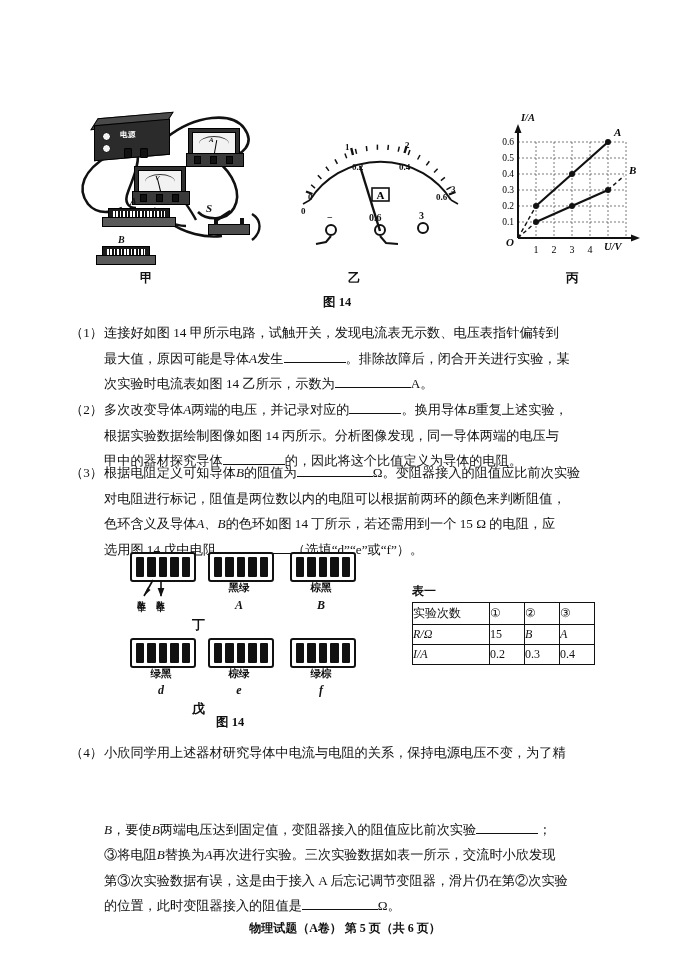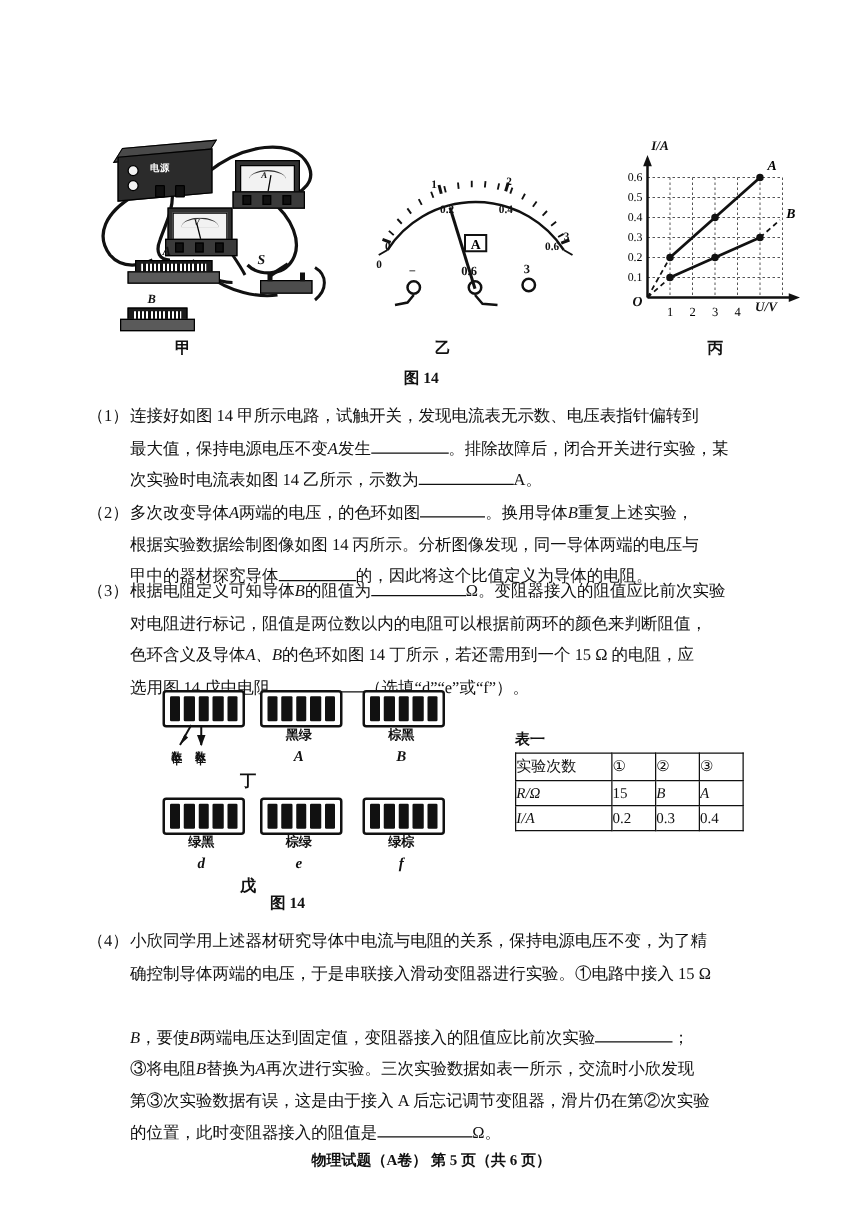--- a/index.html
+++ b/index.html
@@ -288,29 +288,29 @@
     <div class="figname" style="left:82px;top:162px;">甲</div>
     <div class="figname" style="left:290px;top:162px;">乙</div>
     <div class="figname" style="left:508px;top:162px;">丙</div>
     <div class="figcap" style="left:265px;top:186px;">图 14</div>
   </div>
 
   <div class="para" style="top:320px;">
     <span class="lead">（1）</span>
     <div class="body">
       <span>连接好如图 14 甲所示电路，试触开关，发现电流表无示数、电压表指针偏转到</span><br>
-      <span>最大值，保持电源电压不变</span><span class="it">A</span><span>发生</span><span class="blank b-med"></span><span>。排除故障后，闭合开关进行实验，某</span><br>
+      <span>最大值，原因可能是导体</span><span class="it">A</span><span>发生</span><span class="blank b-med"></span><span>。排除故障后，闭合开关进行实验，某</span><br>
       <span>次实验时电流表如图 14 乙所示，示数为</span><span class="blank b-long"></span><span>A。</span>
     </div>
   </div>
 
   <div class="para" style="top:397px;">
     <span class="lead">（2）</span>
     <div class="body">
-      <span>多次改变导体</span><span class="it">A</span><span>两端的电压，的色环如图</span><span class="blank b-short"></span><span>。换用导体</span><span class="it">B</span><span>重复上述实验，</span><br>
+      <span>多次改变导体</span><span class="it">A</span><span>两端的电压，并记录对应的</span><span class="blank b-short"></span><span>。换用导体</span><span class="it">B</span><span>重复上述实验，</span><br>
       <span>根据实验数据绘制图像如图 14 丙所示。分析图像发现，同一导体两端的电压与</span><br>
       <span>甲中的器材探究导体</span><span class="blank b-med"></span><span>的，因此将这个比值定义为导体的电阻。</span>
     </div>
   </div>
 
   <div class="para" style="top:460px;">
     <span class="lead">（3）</span>
     <div class="body">
       <span>根据电阻定义可知导体</span><span class="it">B</span><span>的阻值为</span><span class="blank b-long"></span><span>Ω。变阻器接入的阻值应比前次实验</span><br>
       <span>对电阻进行标记，阻值是两位数以内的电阻可以根据前两环的颜色来判断阻值，</span><br>
@@ -428,21 +428,21 @@
         <td class="cl">0.4</td>
       </tr>
     </tbody>
       </table>
   </div>
 
   <div class="para" style="top:740px;">
     <span class="lead">（4）</span>
     <div class="body">
       <span>小欣同学用上述器材研究导体中电流与电阻的关系，保持电源电压不变，为了精</span><br>
-      <span>确控制导体两端的电压，于是串联接入滑动变阻器进行实验。①电路中接入 15 Ω</span><br>
+      <br>
       <br>
       <span class="it">B</span><span>，要使</span><span class="it">B</span><span>两端电压达到固定值，变阻器接入的阻值应比前次实验</span><span class="blank b-med"></span><span>；</span><br>
       <span>③将电阻</span><span class="it">B</span><span>替换为</span><span class="it">A</span><span>再次进行实验。三次实验数据如表一所示，交流时小欣发现</span><br>
       <span>第③次实验数据有误，这是由于接入 A 后忘记调节变阻器，滑片仍在第②次实验</span><br>
       <span>的位置，此时变阻器接入的阻值是</span><span class="blank b-long"></span><span>Ω。</span>
     </div>
   </div>
 
   <div class="footer">物理试题（A卷）  第 5 页（共 6 页）</div>
 

